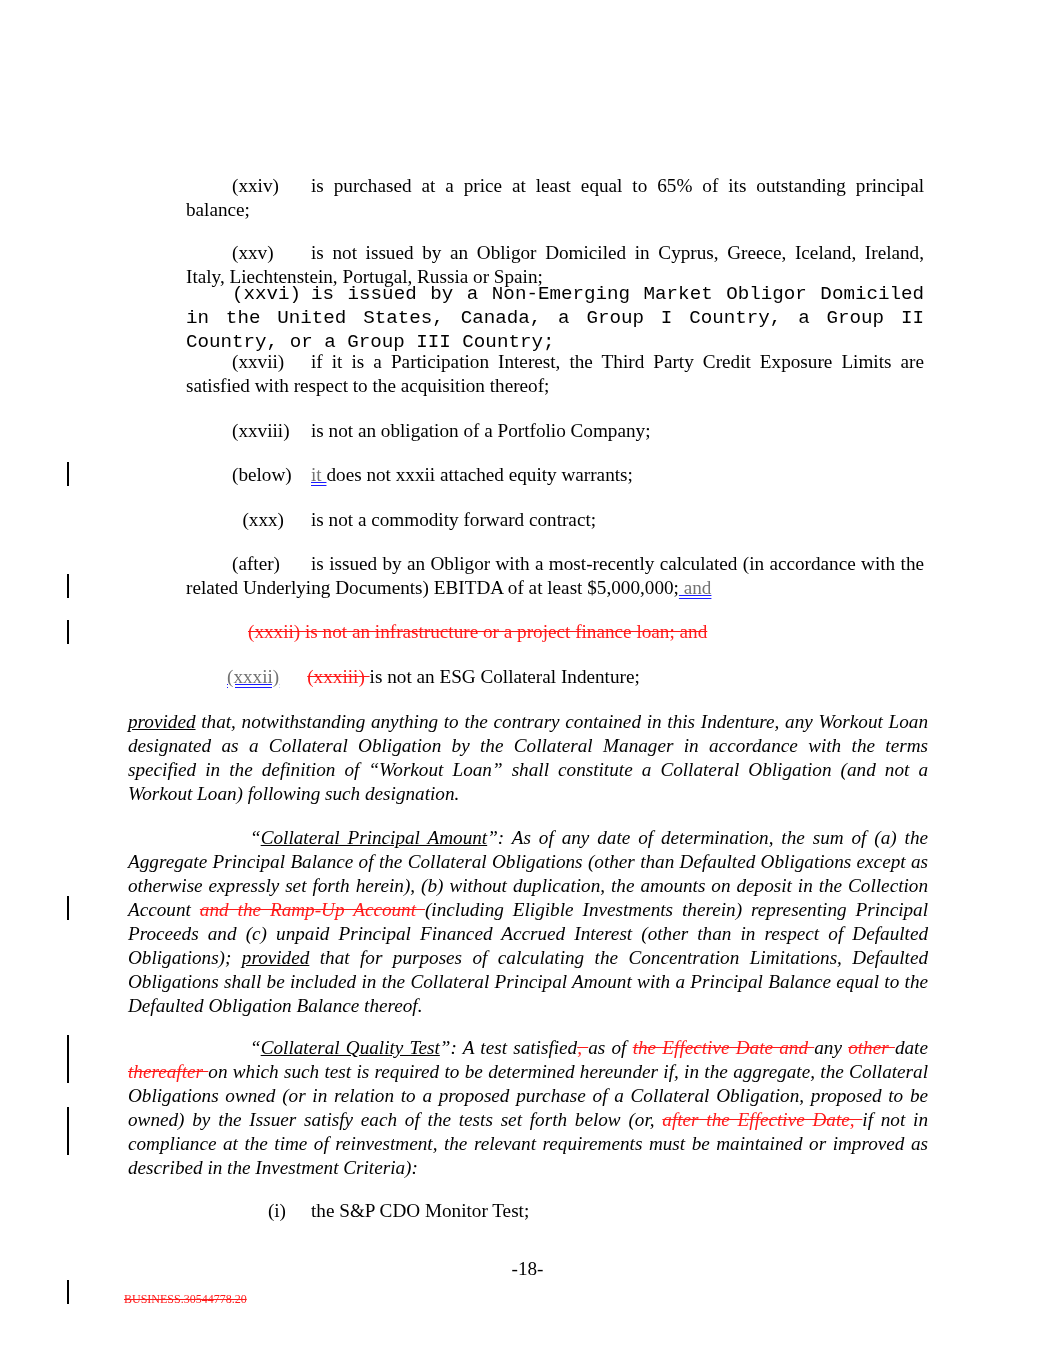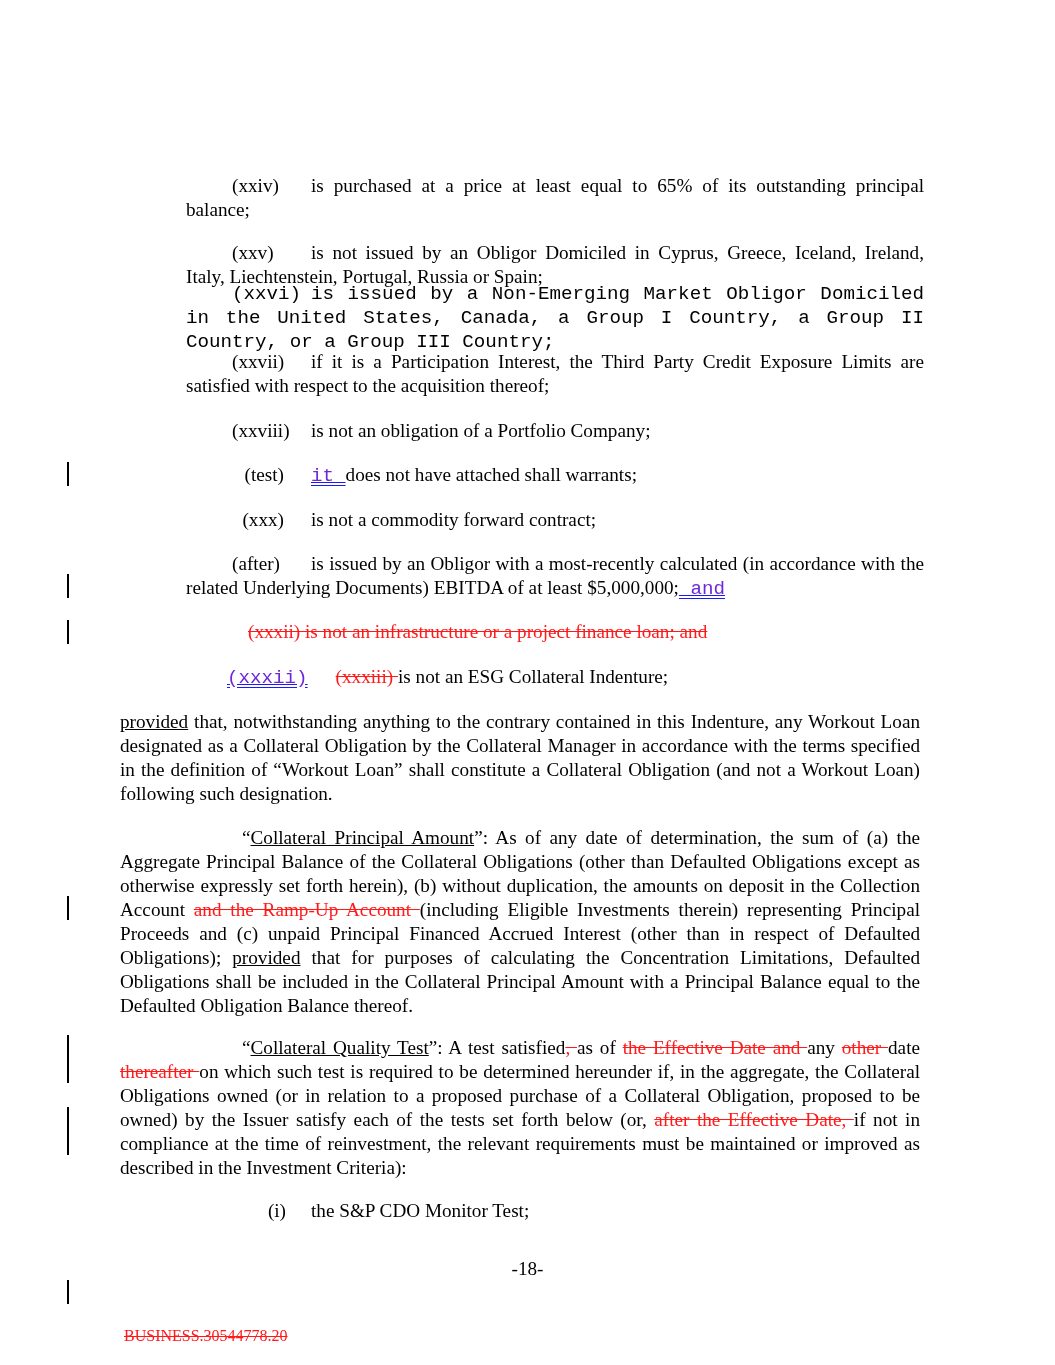--- a/index.html
+++ b/index.html
@@ -2,28 +2,28 @@
 <html><head>
 <meta charset="utf-8">
 <style>
   html, body { margin: 0; padding: 0; background: #ffffff; }
   body { width: 1055px; height: 1365px; position: relative; overflow: hidden;
          font-family: "Liberation Serif", "DejaVu Serif", serif; font-size: 19.2px; color: #000; line-height: 24px; }
   .abs { position: absolute; }
   .bar { position: absolute; left: 67px; width: 2px; background: #000; }
   .just { text-align: justify; text-align-last: left; }
   .del { color: #ff1a1a; text-decoration: line-through; text-decoration-color: #ff1a1a; }
-  .ins { color: #6d28d9; text-decoration: underline double; text-decoration-color: #1a1aff; font-family: Liberation Mono, monospace; }
+  .ins { color: #737373; text-decoration: underline double; text-decoration-color: #1a1aff; }
   .u { text-decoration: underline; }
   .item { position: absolute; left: 186px; width: 738px; }
   .item .lbl { display: inline-block; text-align: right; }
   .ind { display: inline-block; }
-  .para { position: absolute; left: 120px; width: 800px; }
+  .para { position: absolute; left: 128px; width: 800px; font-style: italic; }
   .pagenum { position: absolute; left: 0; width: 1055px; text-align: center; top: 1257px; }
-  .footer { position: absolute; left: 124px; top: 1324px; font-size: 16px; }
+  .footer { position: absolute; left: 124px; top: 1287px; font-size: 12px; }
 </style>
 </head>
 <body>
 
 <div class="bar" style="top:462px;height:24px;"></div>
 <div class="bar" style="top:574px;height:24px;"></div>
 <div class="bar" style="top:620px;height:24px;"></div>
 <div class="bar" style="top:896px;height:24px;"></div>
 <div class="bar" style="top:1035px;height:48px;"></div>
 <div class="bar" style="top:1107px;height:48px;"></div>
@@ -43,21 +43,21 @@
 
 <div class="item just" style="top:350px;">
   <span class="ind" style="width:46px;"></span><span class="lbl" style="width:52px;">(xxvii)</span><span class="ind" style="width:27px;"></span><span>if it is a Participation Interest, the Third Party Credit Exposure Limits are satisfied with respect to the acquisition thereof;</span>
 </div>
 
 <div class="item" style="top:419px;">
   <span class="ind" style="width:46px;"></span><span class="lbl" style="width:52px;">(xxviii)</span><span class="ind" style="width:27px;"></span><span>is not an obligation of a Portfolio Company;</span>
 </div>
 
 <div class="item" style="top:463px;">
-  <span class="ind" style="width:46px;"></span><span class="lbl" style="width:52px;">(test)</span><span class="ind" style="width:27px;"></span><span class="ins">it </span><span>does not have attached shall warrants;</span>
+  <span class="ind" style="width:46px;"></span><span class="lbl" style="width:52px;">(below)</span><span class="ind" style="width:27px;"></span><span class="ins">it </span><span>does not xxxii attached equity warrants;</span>
 </div>
 
 <div class="item" style="top:508px;">
   <span class="ind" style="width:46px;"></span><span class="lbl" style="width:52px;">(xxx)</span><span class="ind" style="width:27px;"></span><span>is not a commodity forward contract;</span>
 </div>
 
 <div class="item just" style="top:552px;">
   <span class="ind" style="width:46px;"></span><span class="lbl" style="width:52px;">(after)</span><span class="ind" style="width:27px;"></span><span>is issued by an Obligor with a most-recently calculated (in accordance with the related Underlying Documents) EBITDA of at least $5,000,000;</span><span class="ins"> and</span>
 </div>
 

